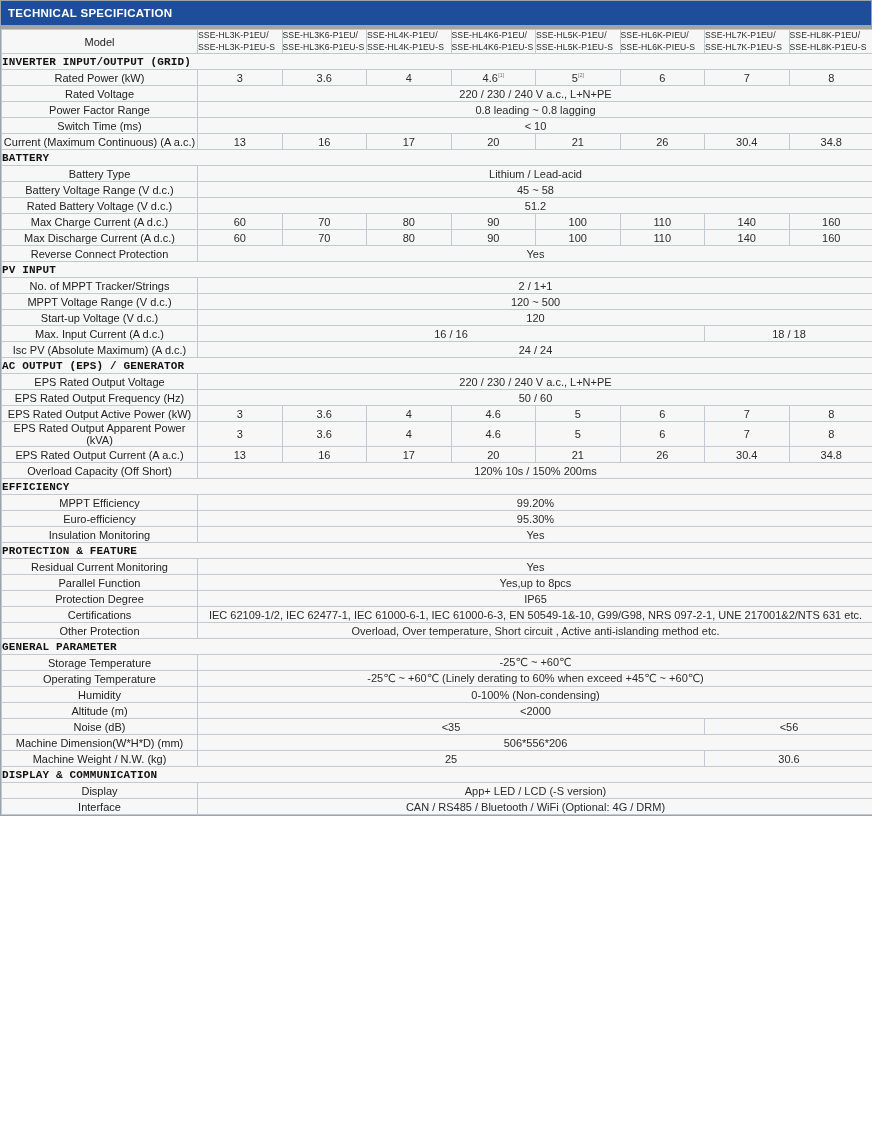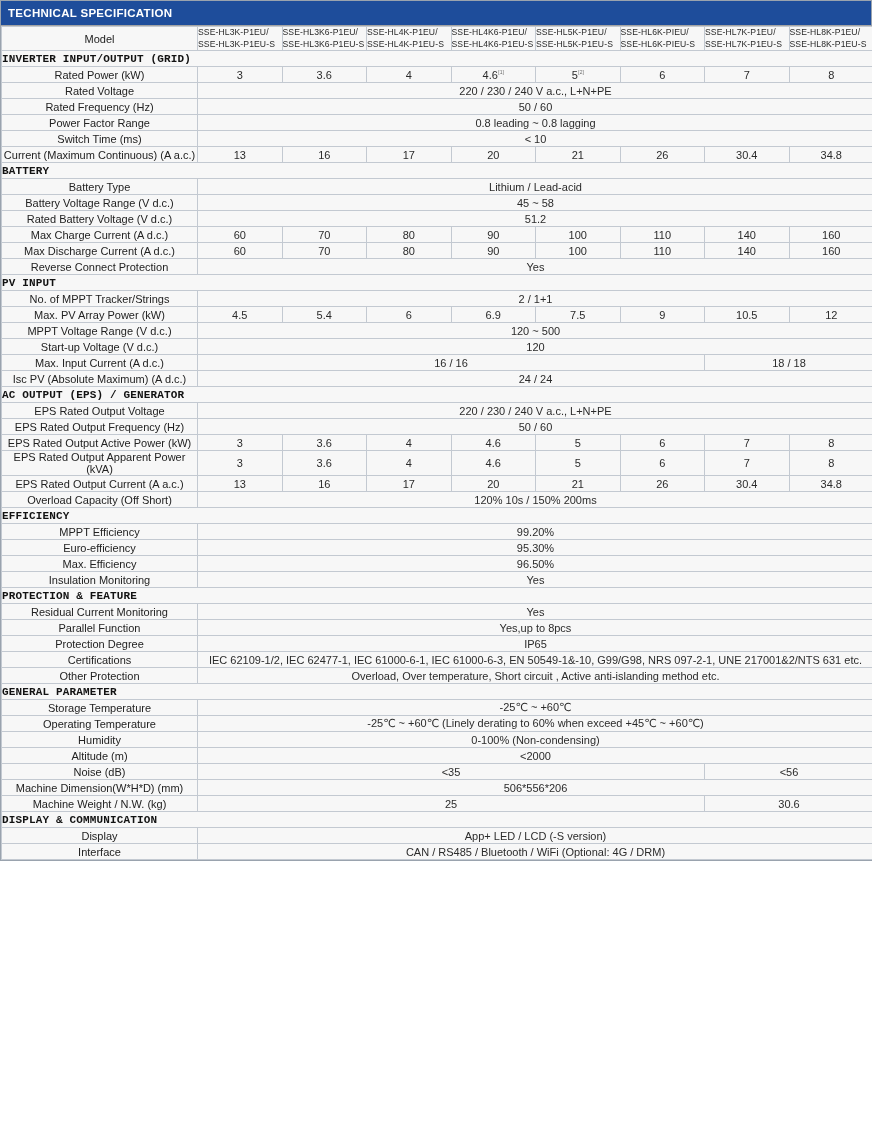--- a/index.html
+++ b/index.html
@@ -26,21 +26,21 @@
   .title-bar {
     background: #1e4d9b;
     color: #ffffff;
     font-size: 11.5px;
     font-weight: bold;
     letter-spacing: .3px;
     padding: 4px 0 4px 7px;
     height: 16px;
     line-height: 16px;
     box-sizing: content-box;
-    border-bottom: 1px solid #a3a3a3;
+    border-bottom: 4px solid #a3a3a3;
   }
 
   
   table.spec {
     width: 100%;
     border-collapse: collapse;
     table-layout: fixed;
     font-size: 11px;
   }
   table.spec col.lbl { width: 196px; }
@@ -181,24 +181,20 @@
           <td class="val"><span>5</span><sup class="fn">[2]</sup></td>
           <td class="val"><span>6</span></td>
           <td class="val"><span>7</span></td>
           <td class="val"><span>8</span></td>
         </tr>
         <tr>
           <td class="label">Rated Voltage</td>
           <td class="val" colspan="8">220 / 230 / 240 V a.c., L+N+PE</td>
         </tr>
         <tr>
-          <td class="label">Rated Frequency (Hz)</td>
-          <td class="val" colspan="8">50 / 60</td>
-        </tr>
-        <tr>
           <td class="label">Power Factor Range</td>
           <td class="val" colspan="8">0.8 leading ~ 0.8 lagging</td>
         </tr>
         <tr>
           <td class="label">Switch Time (ms)</td>
           <td class="val" colspan="8">&lt; 10</td>
         </tr>
         <tr>
           <td class="label">Current (Maximum Continuous) (A a.c.)</td>
           <td class="val"><span>13</span></td>
@@ -252,31 +248,20 @@
           <td class="val" colspan="8">Yes</td>
         </tr>
         <tr>
           <td class="section" colspan="9">PV INPUT</td>
         </tr>
         <tr>
           <td class="label">No. of MPPT Tracker/Strings</td>
           <td class="val" colspan="8">2 / 1+1</td>
         </tr>
         <tr>
-          <td class="label">Max. PV Array Power (kW)</td>
-          <td class="val"><span>4.5</span></td>
-          <td class="val"><span>5.4</span></td>
-          <td class="val"><span>6</span></td>
-          <td class="val"><span>6.9</span></td>
-          <td class="val"><span>7.5</span></td>
-          <td class="val"><span>9</span></td>
-          <td class="val"><span>10.5</span></td>
-          <td class="val"><span>12</span></td>
-        </tr>
-        <tr>
           <td class="label">MPPT Voltage Range (V d.c.)</td>
           <td class="val" colspan="8">120 ~ 500</td>
         </tr>
         <tr>
           <td class="label">Start-up Voltage (V d.c.)</td>
           <td class="val" colspan="8">120</td>
         </tr>
         <tr>
           <td class="label">Max. Input Current (A d.c.)</td>
           <td class="val" colspan="6">16 / 16</td>
@@ -339,24 +324,20 @@
         </tr>
         <tr>
           <td class="label">MPPT Efficiency</td>
           <td class="val" colspan="8">99.20%</td>
         </tr>
         <tr>
           <td class="label">Euro-efficiency</td>
           <td class="val" colspan="8">95.30%</td>
         </tr>
         <tr>
-          <td class="label">Max. Efficiency</td>
-          <td class="val" colspan="8">96.50%</td>
-        </tr>
-        <tr>
           <td class="label">Insulation Monitoring</td>
           <td class="val" colspan="8">Yes</td>
         </tr>
         <tr>
           <td class="section" colspan="9">PROTECTION &amp; FEATURE</td>
         </tr>
         <tr>
           <td class="label">Residual Current Monitoring</td>
           <td class="val" colspan="8">Yes</td>
         </tr>

